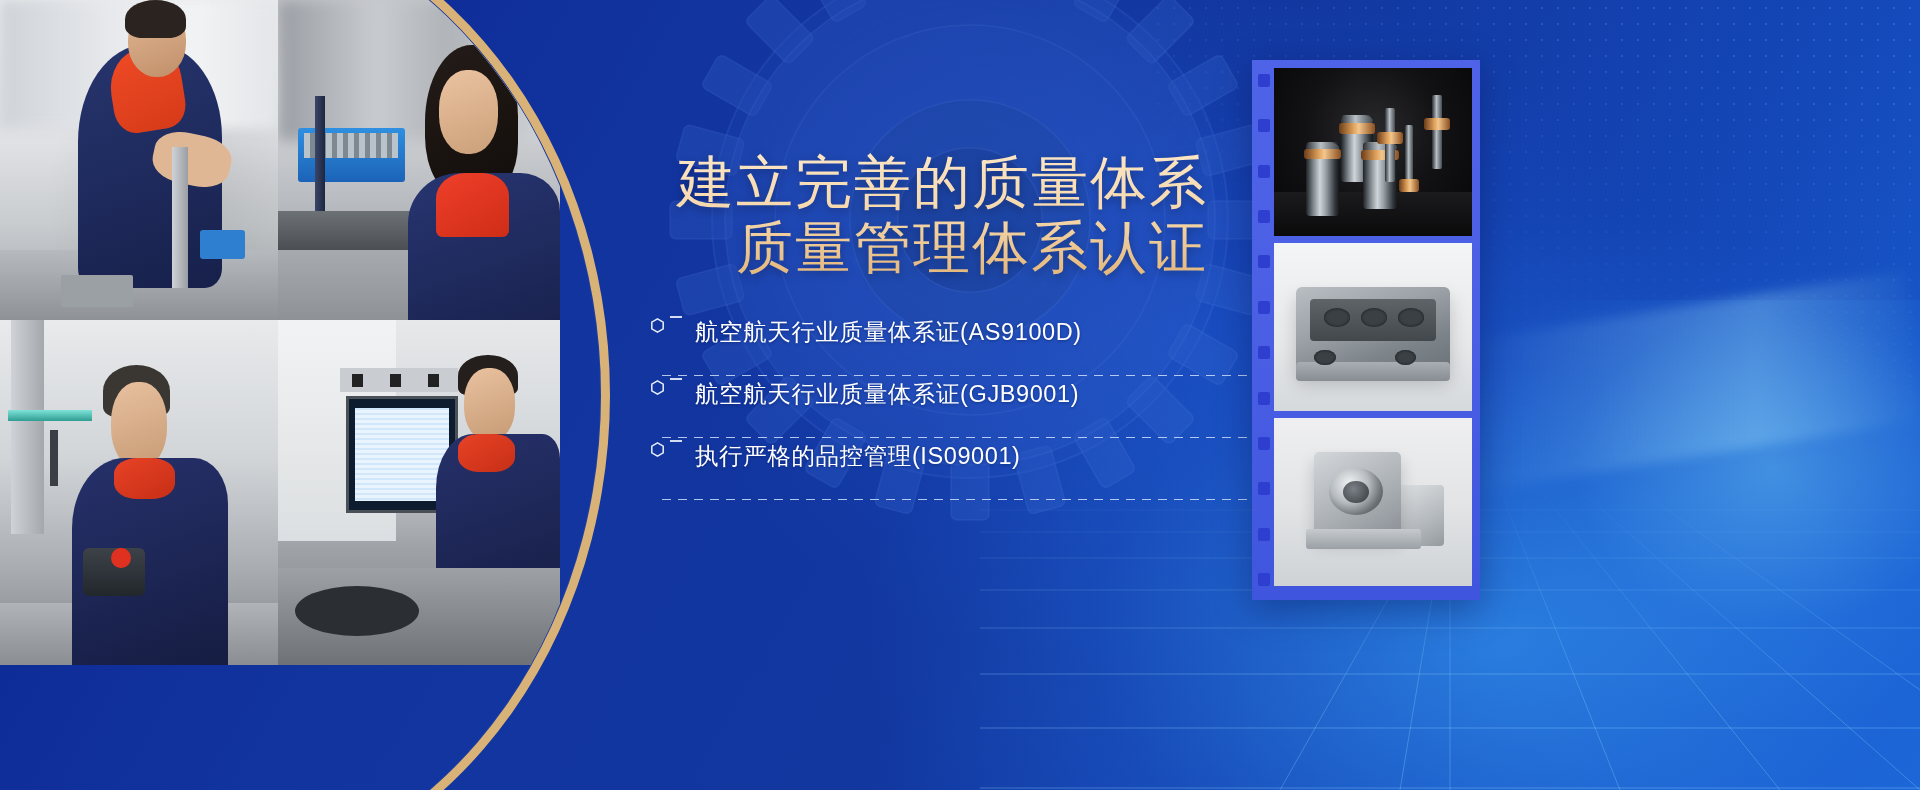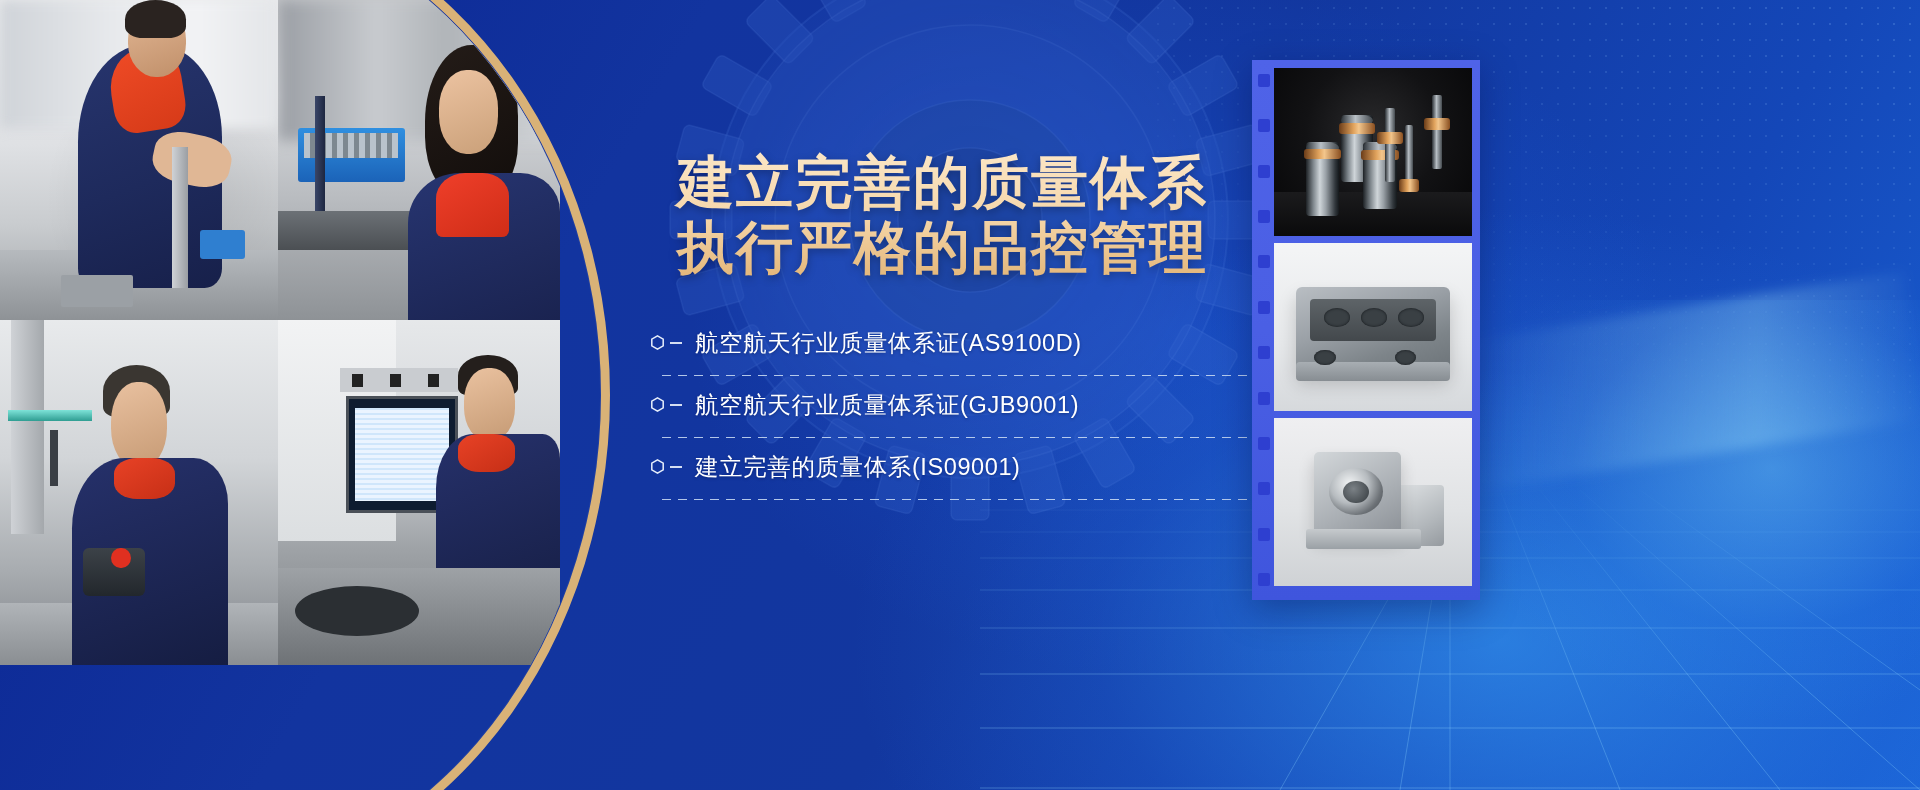--- a/index.html
+++ b/index.html
@@ -171,30 +171,30 @@
      background:linear-gradient(160deg,#26316b,#161e44); border-radius:30% 14% 0 0;}
   .ph4 .collar4{ position:absolute; left:64%; top:33%; width:20%; height:11%;
      background:linear-gradient(150deg,#e84226,#c62f16); border-radius:38%;}
   .ph4 .mach{ position:absolute; left:0; top:72%; width:100%; height:28%;
      background:linear-gradient(180deg,#9ea2a6,#6e7276);}
   .ph4 .mach::after{content:"";position:absolute;left:6%;top:18%;width:44%;height:52%;
      background:#2b2f33; border-radius:50%;}
 
   
   .content{ position:absolute; left:648px; top:150px; width:560px; }
-  .headline{ font-weight:700; line-height:1.14; letter-spacing:2px;
+  .headline{ font-weight:400; line-height:1.14; letter-spacing:2px;
      font-size:57px; text-align:right;
      background:linear-gradient(180deg,#fbe6c6 0%,#f6d8ac 48%,#e3b679 100%);
      -webkit-background-clip:text; background-clip:text; color:transparent;
      text-shadow:none; filter:drop-shadow(0 3px 4px rgba(0,0,0,0.28));}
   .headline span{ display:block; }
 
   .certs{ margin-top:36px; }
   .cert{ position:relative; height:62px; }
-  .cert .row{ display:flex; align-items:center; height:54px; }
+  .cert .row{ display:flex; align-items:flex-start; height:54px; }
   .hexbullet{ width:19px; height:19px; flex:0 0 19px; margin-right:3px; }
   .dash-r{ width:12px; height:2px; background:#dfe8f7; margin-right:13px; opacity:.95;}
   .cert .label{ font-size:23.5px; color:#ffffff; letter-spacing:.6px; white-space:nowrap;
      text-shadow:0 1px 3px rgba(0,20,70,.45); }
   .cert .line{
      position:absolute; left:14px; right:-132px; bottom:2px; height:1px;
      background-image:linear-gradient(90deg,#cfe0f5 0 9px, transparent 9px 16px);
      background-size:16px 1px; opacity:.85;
   }
   .cert .endhex{ position:absolute; right:-150px; bottom:-8px; width:17px; height:17px; }
@@ -402,21 +402,21 @@
         </div>
       </div>
     </div>
     <div class="goldarc"></div>
   </div>
 
   <div class="content">
 
     <div class="headline">
       <span>建立完善的质量体系</span>
-      <span>执行严格的品控管理</span>
+      <span>质量管理体系认证</span>
     </div>
 
     <div class="certs">
 
       <div class="cert">
         <div class="row">
           <span class="hexbullet">
             <svg viewBox="0 0 20 20" width="19" height="19">
                 <polygon points="10,3 16,6.5 16,13.5 10,17 4,13.5 4,6.5" fill="none" stroke="#e6eefb" stroke-width="1.6"></polygon>
               </svg>
@@ -453,21 +453,21 @@
       </div>
 
       <div class="cert">
         <div class="row">
           <span class="hexbullet">
             <svg viewBox="0 0 20 20" width="19" height="19">
                 <polygon points="10,3 16,6.5 16,13.5 10,17 4,13.5 4,6.5" fill="none" stroke="#e6eefb" stroke-width="1.6"></polygon>
               </svg>
           </span>
           <span class="dash-r"></span>
-          <span class="label">建立完善的质量体系(IS09001)</span>
+          <span class="label">执行严格的品控管理(IS09001)</span>
         </div>
         <div class="line"></div>
         <span class="enddash"></span>
         <span class="endhex">
           <svg viewBox="0 0 20 20" width="17" height="17">
               <polygon points="10,3 16,6.5 16,13.5 10,17 4,13.5 4,6.5" fill="none" stroke="#e6eefb" stroke-width="1.6"></polygon>
             </svg>
         </span>
       </div>
 

